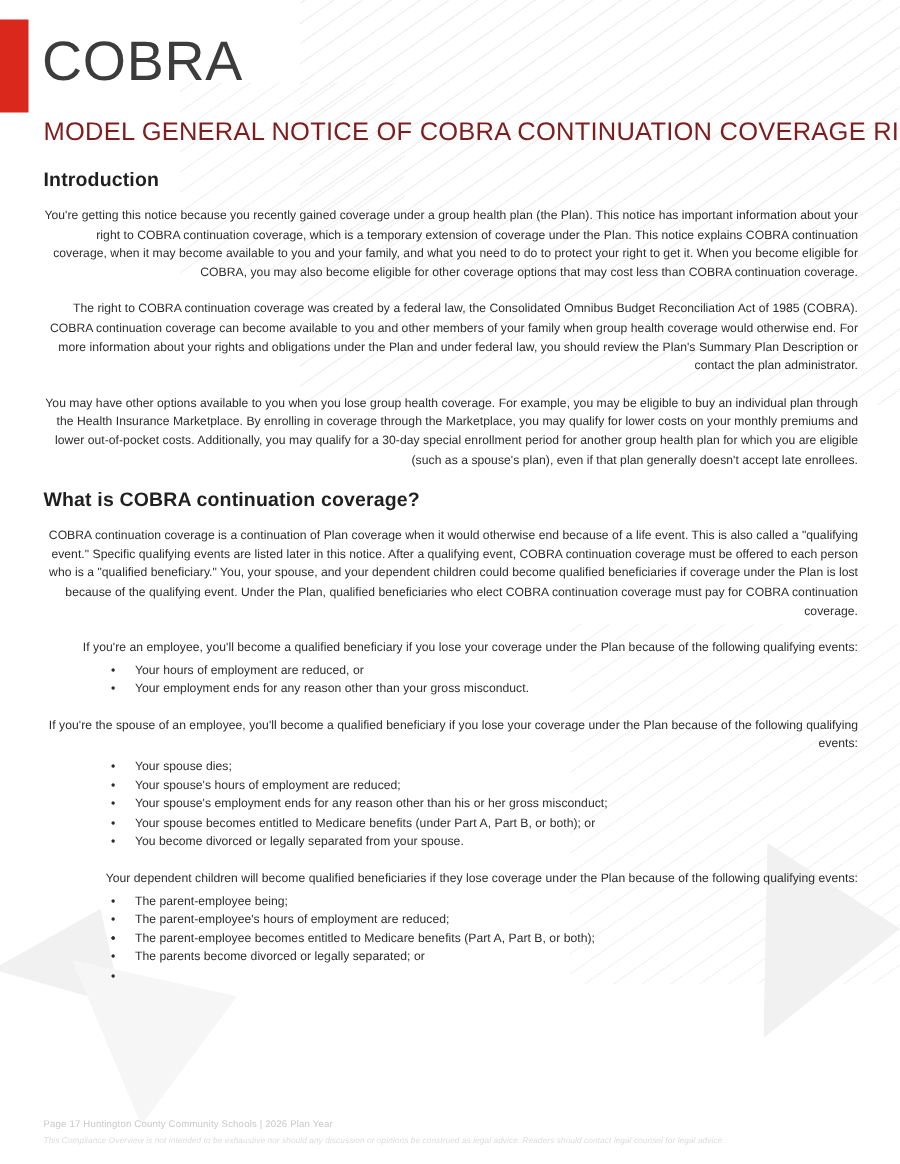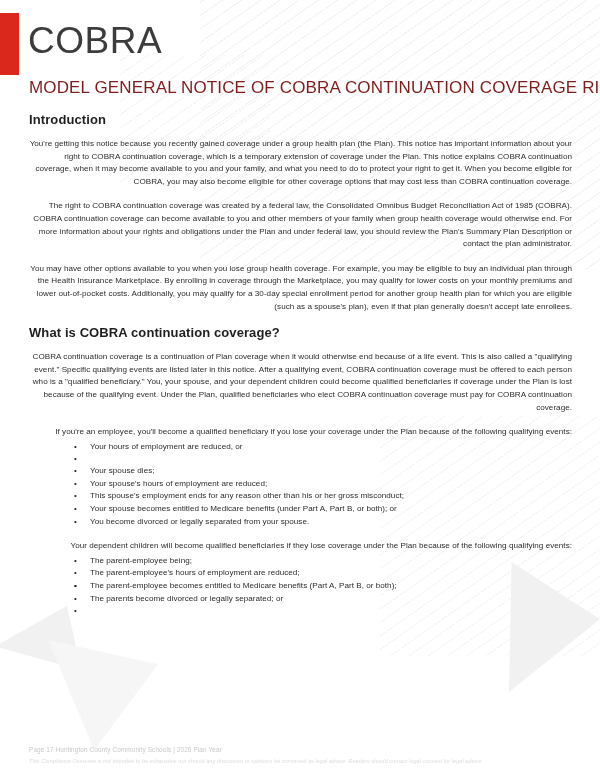--- a/index.html
+++ b/index.html
@@ -217,27 +217,28 @@
   <p class="body">You're getting this notice because you recently gained coverage under a group health plan (the Plan).  This notice has important information about your right to COBRA continuation coverage, which is a temporary extension of coverage under the Plan.  This notice explains COBRA continuation coverage, when it may become available to you and your family, and what you need to do to protect your right to get it.  When you become eligible for COBRA, you may also become eligible for other coverage options that may cost less than COBRA continuation coverage.</p>
   <p class="body">The right to COBRA continuation coverage was created by a federal law, the Consolidated Omnibus Budget Reconciliation Act of 1985 (COBRA).  COBRA continuation coverage can become available to you and other members of your family when group health coverage would otherwise end.  For more information about your rights and obligations under the Plan and under federal law, you should review the Plan's Summary Plan Description or contact the plan administrator.</p>
   <p class="body">You may have other options available to you when you lose group health coverage.  For example, you may be eligible to buy an individual plan through the Health Insurance Marketplace.  By enrolling in coverage through the Marketplace, you may qualify for lower costs on your monthly premiums and lower out-of-pocket costs.  Additionally, you may qualify for a 30-day special enrollment period for another group health plan for which you are eligible (such as a spouse's plan), even if that plan generally doesn't accept late enrollees.</p>
 
   <h2 class="sub-heading">What is COBRA continuation coverage?</h2>
   <p class="body">COBRA continuation coverage is a continuation of Plan coverage when it would otherwise end because of a life event.  This is also called a "qualifying event."  Specific qualifying events are listed later in this notice.  After a qualifying event, COBRA continuation coverage must be offered to each person who is a "qualified beneficiary."  You, your spouse, and your dependent children could become qualified beneficiaries if coverage under the Plan is lost because of the qualifying event.  Under the Plan, qualified beneficiaries who elect COBRA continuation coverage must pay for COBRA continuation coverage.</p>
 
   <p class="body tight">If you're an employee, you'll become a qualified beneficiary if you lose your coverage under the Plan because of the following qualifying events:</p>
   <ul class="bullets">
     <li><span class="bdot">•</span><span>Your hours of employment are reduced, or</span></li>
-    <li><span class="bdot">•</span></li>
+    <li><span class="bdot">•</span><span>Your employment ends for any reason other than your gross misconduct.</span></li>
   </ul>
 
+  <p class="body tight">If you're the spouse of an employee, you'll become a qualified beneficiary if you lose your coverage under the Plan because of the following qualifying events:</p>
   <ul class="bullets">
     <li><span class="bdot">•</span><span>Your spouse dies;</span></li>
     <li><span class="bdot">•</span><span>Your spouse's hours of employment are reduced;</span></li>
-    <li><span class="bdot">•</span><span>This spouse's employment ends for any reason other than his or her gross misconduct;</span></li>
+    <li><span class="bdot">•</span><span>Your spouse's employment ends for any reason other than his or her gross misconduct;</span></li>
     <li><span class="bdot">•</span><span>Your spouse becomes entitled to Medicare benefits (under Part A, Part B, or both); or</span></li>
     <li><span class="bdot">•</span><span>You become divorced or legally separated from your spouse.</span></li>
   </ul>
 
   <p class="body tight">Your dependent children will become qualified beneficiaries if they lose coverage under the Plan because of the following qualifying events:</p>
   <ul class="bullets">
     <li><span class="bdot">•</span><span>The parent-employee being;</span></li>
     <li><span class="bdot">•</span><span>The parent-employee's hours of employment are reduced;</span></li>
     <li><span class="bdot">•</span></li>
     <li><span class="bdot">•</span><span>The parent-employee becomes entitled to Medicare benefits (Part A, Part B, or both);</span></li>

